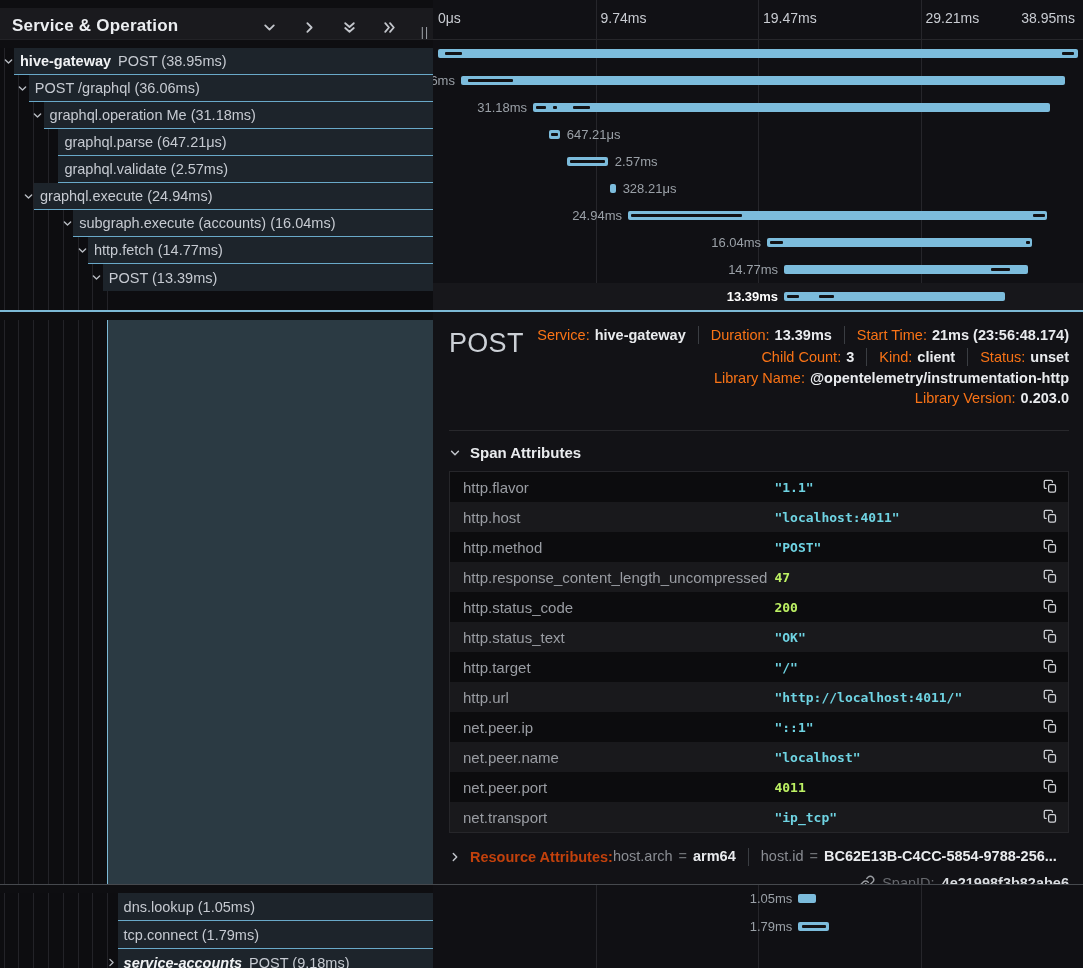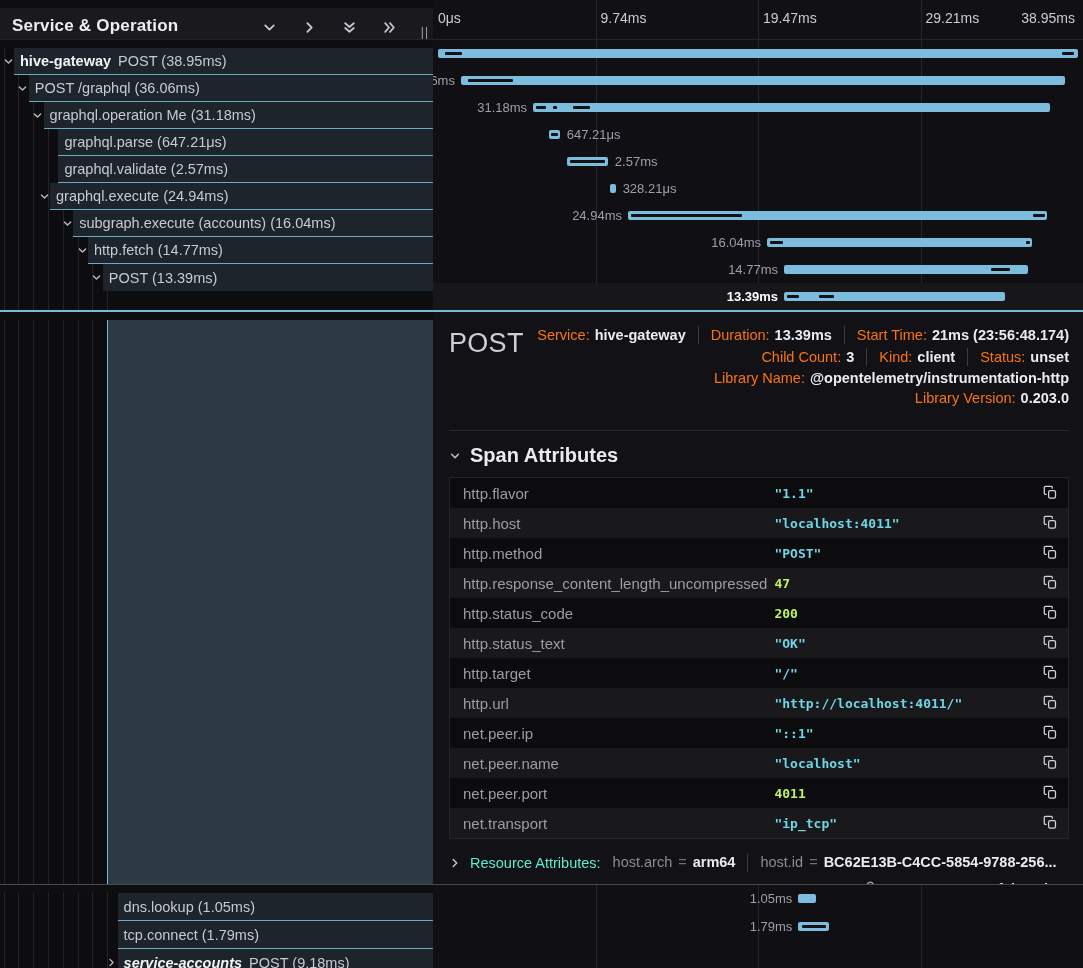--- a/index.html
+++ b/index.html
@@ -54,35 +54,35 @@
   #detail-right{background:#121216;padding:12px 14px 0 16px;box-sizing:border-box;}
   #d-head{display:flex;justify-content:space-between;align-items:flex-start;}
   #d-title{font-size:27px;color:#ccd0d6;margin-top:4px;letter-spacing:.3px;}
   #d-ov{display:flex;flex-direction:column;align-items:flex-end;gap:4px;font-size:14.5px;margin-top:2px;}
   .ov-line{display:flex;align-items:center;}
   .ov-lab{color:#f97316;}
   .ov-val{color:#e9ebee;font-weight:bold;margin-left:5px;}
   .ov-div{width:1px;height:18px;background:#3a3d42;margin:0 12px;}
 
   #attr-sec{margin-top:24px;border-top:1px solid #28282c;padding-top:13px;}
-  #attr-head{display:flex;align-items:center;gap:9px;font-size:20px;font-weight:bold;color:#e9ebee;cursor:pointer;}
+  #attr-head{display:flex;align-items:center;gap:9px;font-size:15px;font-weight:bold;color:#e9ebee;cursor:pointer;}
   #attr-head .chev{color:#c3c6cc;display:flex;}
   #attr-table{margin-top:10px;border:1px solid #26262a;}
   .arow{height:30px;display:flex;align-items:center;position:relative;font-size:15px;}
   .arow.odd{background:#0c0c0e;}
   .arow.even{background:#19191c;}
   .akey{color:#9a9da3;padding-left:13px;white-space:nowrap;}
   .aval{position:absolute;left:52.5%;font-family:"DejaVu Sans Mono",monospace;font-size:13px;font-weight:bold;white-space:nowrap;}
   .aval.string{color:#6fd4e3;}
   .aval.number{color:#bef264;}
   .acopy{position:absolute;right:10px;top:7px;color:#d3d5d9;cursor:pointer;display:flex;}
 
   #res-line{margin-top:15px;display:flex;align-items:center;font-size:14.5px;}
   #res-line .chev{color:#c3c6cc;display:flex;margin-right:9px;}
-  #res-head{font-weight:normal;color:#5eead4;margin-right:12px;cursor:pointer;}
+  #res-head{font-weight:bold;color:#c2410c;cursor:pointer;}
   .r-key{color:#8a8d93;}
   .r-eq{color:#6e7175;margin:0 6px;}
   .r-val{font-weight:bold;color:#e9ebee;}
 
   #sid-line{margin-top:9px;display:flex;justify-content:flex-end;align-items:center;gap:7px;font-size:14.5px;}
   #sid-icon{color:#9a9da2;display:flex;cursor:pointer;}
   #sid-label{color:#67696e;}
   #sid-val{font-weight:bold;color:#d9dce0;}
 </style>
 </head>
@@ -164,21 +164,21 @@
             </svg>
           </span>
           <span class="txt"><span>graphql.operation Me (31.18ms)</span></span>
         </div>
         <div class="trow" style="height: 27px; margin-left: 58.4px;">
           <span class="txt"><span>graphql.parse (647.21μs)</span></span>
         </div>
         <div class="trow" style="height: 27px; margin-left: 58.4px;">
           <span class="txt"><span>graphql.validate (2.57ms)</span></span>
         </div>
-        <div class="trow" style="height: 27px; margin-left: 50px; align-items: center;">
+        <div class="trow" style="height: 27px; margin-left: 34px; align-items: center;">
           <span class="chev">
             <svg width="11" height="11" viewBox="0 0 14 14" fill="none" stroke="currentColor" stroke-width="1.7" stroke-linecap="round" stroke-linejoin="round">
               <polyline points="3,5 7,9 11,5"></polyline>
             </svg>
           </span>
           <span class="txt"><span>graphql.execute (24.94ms)</span></span>
         </div>
         <div class="trow" style="height: 27px; margin-left: 73.2px;">
           <span class="chev">
             <svg width="11" height="11" viewBox="0 0 14 14" fill="none" stroke="currentColor" stroke-width="1.7" stroke-linecap="round" stroke-linejoin="round">

